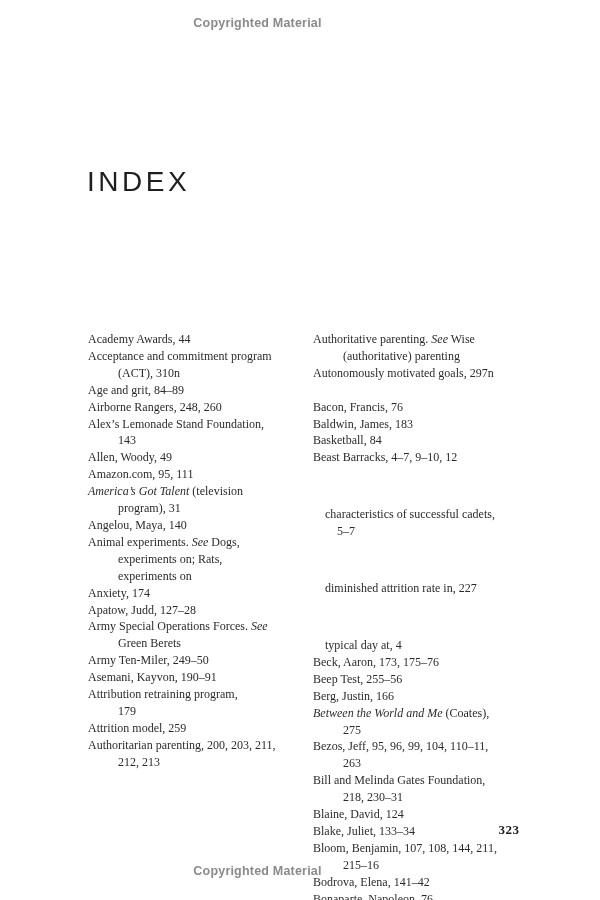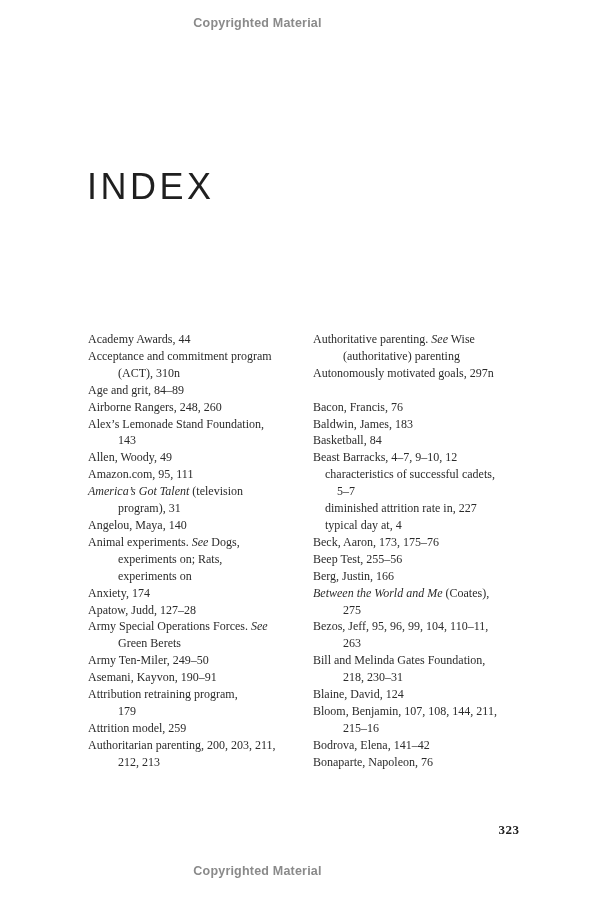--- a/index.html
+++ b/index.html
@@ -10,34 +10,34 @@
   .copyright {
     position: absolute; left: 0; width: 515px; text-align: center;
     font-family: "Liberation Sans", sans-serif; font-weight: bold;
     font-size: 12.5px; color: #8a8a8a; letter-spacing: 0.2px;
   }
   .copyright.top { top: 16px; }
   .copyright.bottom { top: 864px; }
   .title {
     position: absolute; left: 87px; top: 166px; margin: 0;
     font-family: "Liberation Sans", sans-serif; font-weight: 300;
-    font-size: 36px; letter-spacing: 3.5px; color: #1f1f1f;
+    font-size: 28px; letter-spacing: 3.5px; color: #1f1f1f;
   }
   .columns {
     position: absolute; left: 88px; top: 331px; width: 460px;
     display: flex;
   }
   .col { width: 225px; flex: 0 0 225px; }
   .col.right { width: 235px; flex: 0 0 235px; }
   .line {
     font-size: 12px; line-height: 16.9px; white-space: nowrap;
     color: #2b2b2b;
   }
   .ind0 { padding-left: 0; }
-  .ind1 { padding-left: 12px; }  
+  .ind1 { padding-left: 12px; margin-top: 40px; }  
   .ind2 { padding-left: 24px; }  
   .ind3 { padding-left: 30px; }  
   .it { font-style: italic; }
   .pagenum {
     position: absolute; left: 492px; top: 822px; width: 34px;
     font-size: 13px; font-weight: bold; color: #1c1c1c; text-align: center;
     letter-spacing: 0.5px;
   }
 </style>
 </head>
@@ -93,20 +93,21 @@
         <div class="line ind0">Beck, Aaron, 173, 175–76</div>
         <div class="line ind0">Beep Test, 255–56</div>
         <div class="line ind0">Berg, Justin, 166</div>
         <div class="line ind0"><span class="it">Between the World and Me</span><span> (Coates),</span></div>
         <div class="line ind3">275</div>
         <div class="line ind0">Bezos, Jeff, 95, 96, 99, 104, 110–11,</div>
         <div class="line ind3">263</div>
         <div class="line ind0">Bill and Melinda Gates Foundation,</div>
         <div class="line ind3">218, 230–31</div>
         <div class="line ind0">Blaine, David, 124</div>
+        <div class="line ind0">Blake, Juliet, 133–34</div>
         <div class="line ind0">Bloom, Benjamin, 107, 108, 144, 211,</div>
         <div class="line ind3">215–16</div>
         <div class="line ind0">Bodrova, Elena, 141–42</div>
         <div class="line ind0">Bonaparte, Napoleon, 76</div>
       </div>
   </div>
 
   <div class="pagenum">323</div>
 
   <div class="copyright bottom">Copyrighted Material</div>

